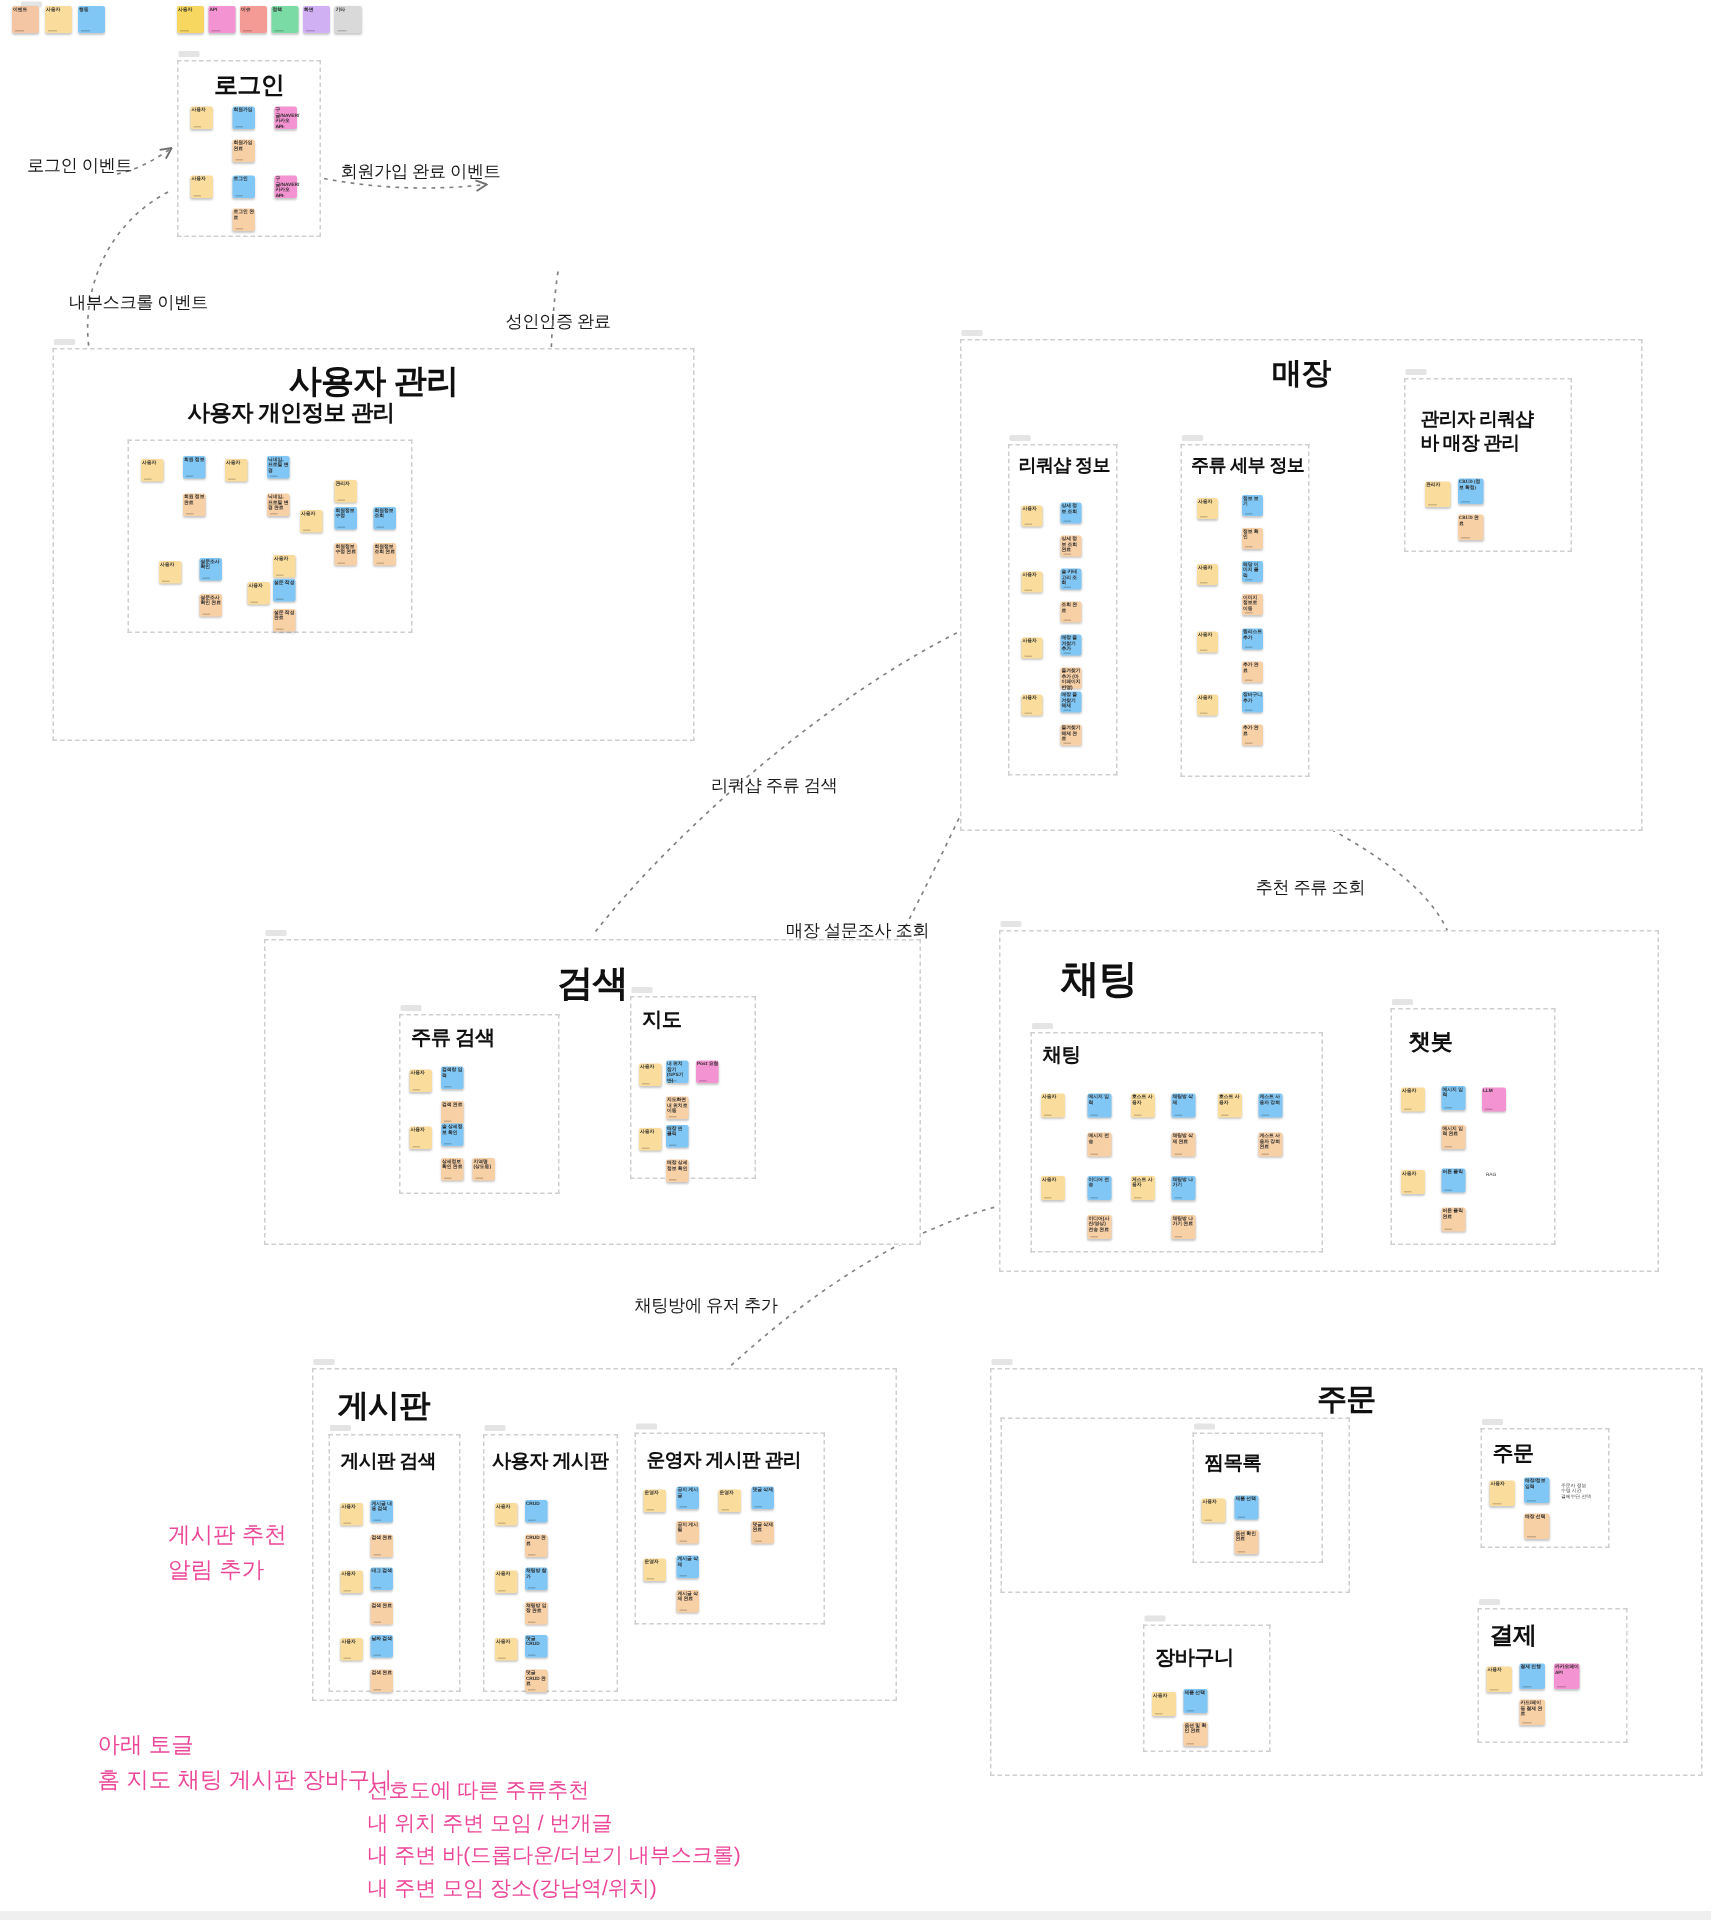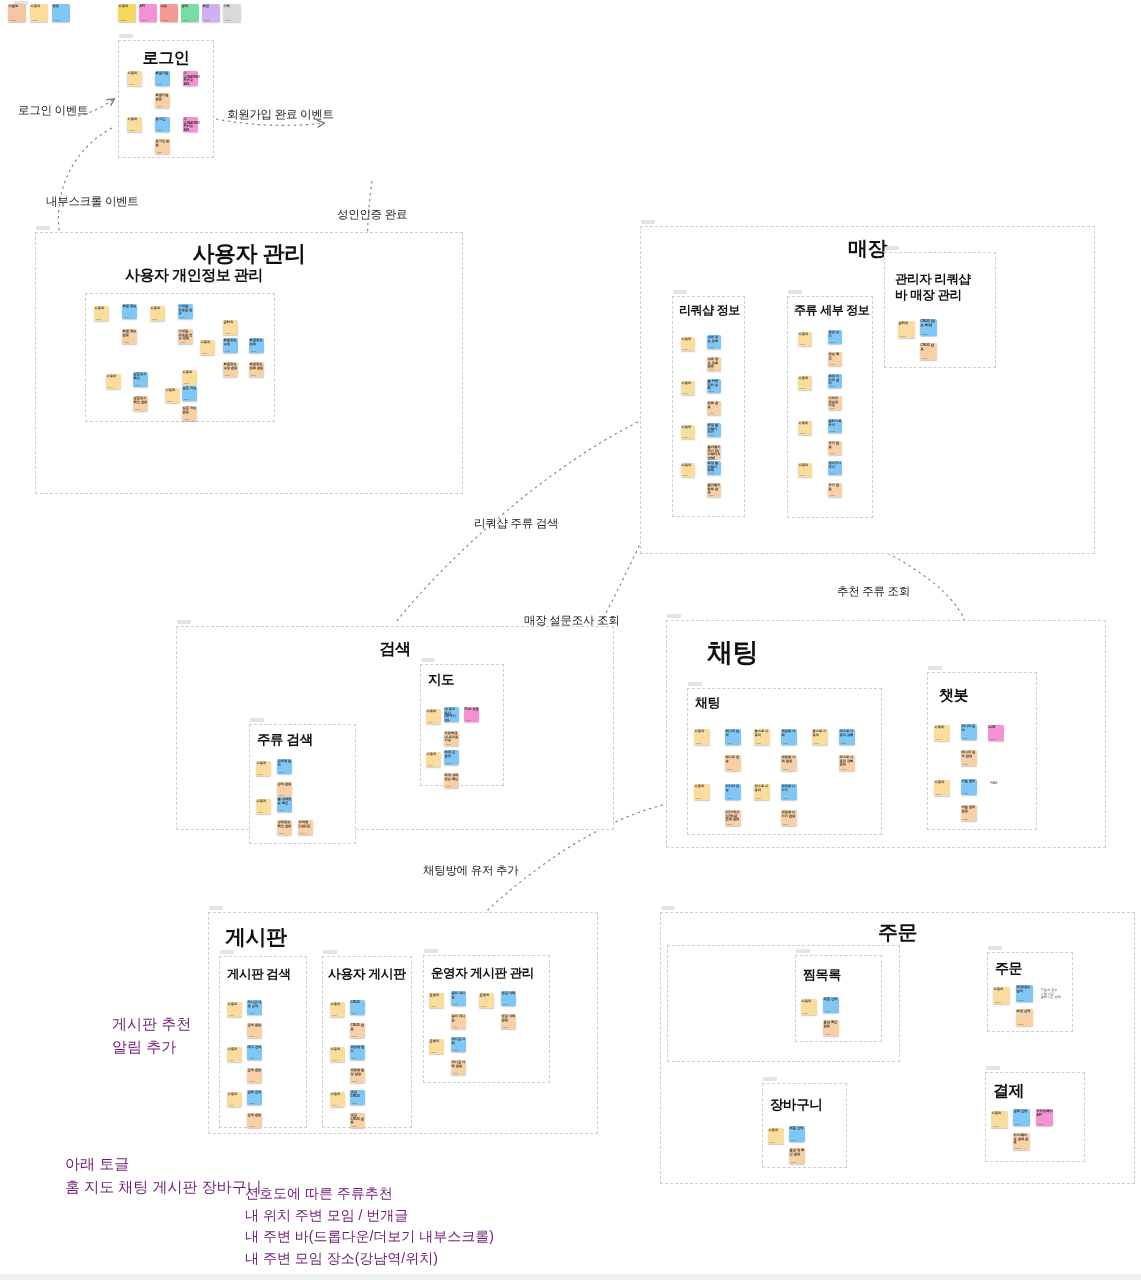--- a/index.html
+++ b/index.html
@@ -13,21 +13,21 @@
   .sect-title{position:absolute;font-weight:700;color:#101010;letter-spacing:-0.5px;white-space:nowrap;}
   .notes{position:absolute;left:0;top:0;right:0;bottom:0;}
   .note{position:absolute;border-radius:1.5px;box-shadow:0 1px 1.5px rgba(0,0,0,.22);}
   .note .t{display:block;font-size:8px;line-height:1.15;transform:scale(.4);transform-origin:0 0;
            width:240%;padding:1px 0 0 1.5px;color:#2c2c2c;font-weight:600;white-space:pre-line;}
   .note::after{content:"";position:absolute;left:1.5px;bottom:1.5px;width:36%;height:1px;background:rgba(0,0,0,.18);}
   .n-a{background:#FADD9C;} .n-b{background:#80C7F5;} .n-o{background:#F8D0A6;} .n-p{background:#F493D1;}
   .n-g{background:none;box-shadow:none;} .n-g::after{display:none;}
   .n-g .t{font-weight:500;color:#3a3a3a;width:300%;}
   .arrow-label{position:absolute;font-size:11.5px;font-weight:500;color:#1a1a1a;letter-spacing:-0.3px;white-space:nowrap;}
-  .canvas-text{position:absolute;color:#701a75;white-space:pre-line;}
+  .canvas-text{position:absolute;color:#ec4899;white-space:pre-line;}
   svg.arrows{position:absolute;left:0;top:0;pointer-events:none;}
   .bottom-bar{position:absolute;left:0;bottom:0;width:100%;height:6px;background:#efefef;}
 </style>
 </head>
 <body>
 
 <div id="canvas">
 
   <div class="ftag" style="position:absolute;top:1px;left:14px;"></div>
   <div class="notes">
@@ -274,42 +274,42 @@
           <span class="t">사용자</span>
         </div>
         <div class="note n-b" style="left: 40px; top: 164px; width: 14px; height: 14px;">
           <span class="t">장바구니 추가</span>
         </div>
         <div class="note n-o" style="left: 40px; top: 186px; width: 14px; height: 14px;">
           <span class="t">추가 완료</span>
         </div>
       </div>
   </div>
-  <div class="frame" style="left:884px;top:252px;width:112px;height:116px;">
+  <div class="frame" style="left:936px;top:252px;width:112px;height:116px;font-family:Liberation Serif, serif;">
     <div class="ftag"></div>
     <div class="ftitle" style="font-size:12.5px;top:18px;left:10px;">관리자 리쿼샵
 바 매장 관리</div>
     <div class="notes">
         <div class="note n-a" style="left: 13px; top: 68px; width: 17px; height: 17px;">
           <span class="t">관리자</span>
         </div>
         <div class="note n-b" style="left: 35px; top: 66px; width: 17px; height: 17px;">
           <span class="t">CRUD (정보 확정)</span>
         </div>
         <div class="note n-o" style="left: 35px; top: 90px; width: 17px; height: 17px;">
           <span class="t">CRUD 완료</span>
         </div>
       </div>
   </div>
 
   <div class="frame" style="left:176px;top:626px;width:438px;height:204px;">
     <div class="ftag"></div>
-    <div class="sect-title" style="left:0;right:0;top:12px;text-align:center;font-size:16px;">검색</div>
-  </div>
-  <div class="frame" style="left:249px;top:676px;width:107px;height:120px;margin-top:48px;">
+    <div class="sect-title" style="left:0;right:0;top:12px;text-align:center;font-size:24px;">검색</div>
+  </div>
+  <div class="frame" style="left:266px;top:676px;width:107px;height:120px;">
     <div class="ftag"></div>
     <div class="ftitle" style="font-size:13.5px;">주류 검색</div>
     <div class="notes">
         <div class="note n-a" style="left: 6px; top: 36px; width: 15px; height: 15px;">
           <span class="t">사용자</span>
         </div>
         <div class="note n-b" style="left: 27px; top: 34px; width: 15px; height: 15px;">
           <span class="t">검색창 입력</span>
         </div>
         <div class="note n-o" style="left: 27px; top: 57px; width: 15px; height: 15px;">

